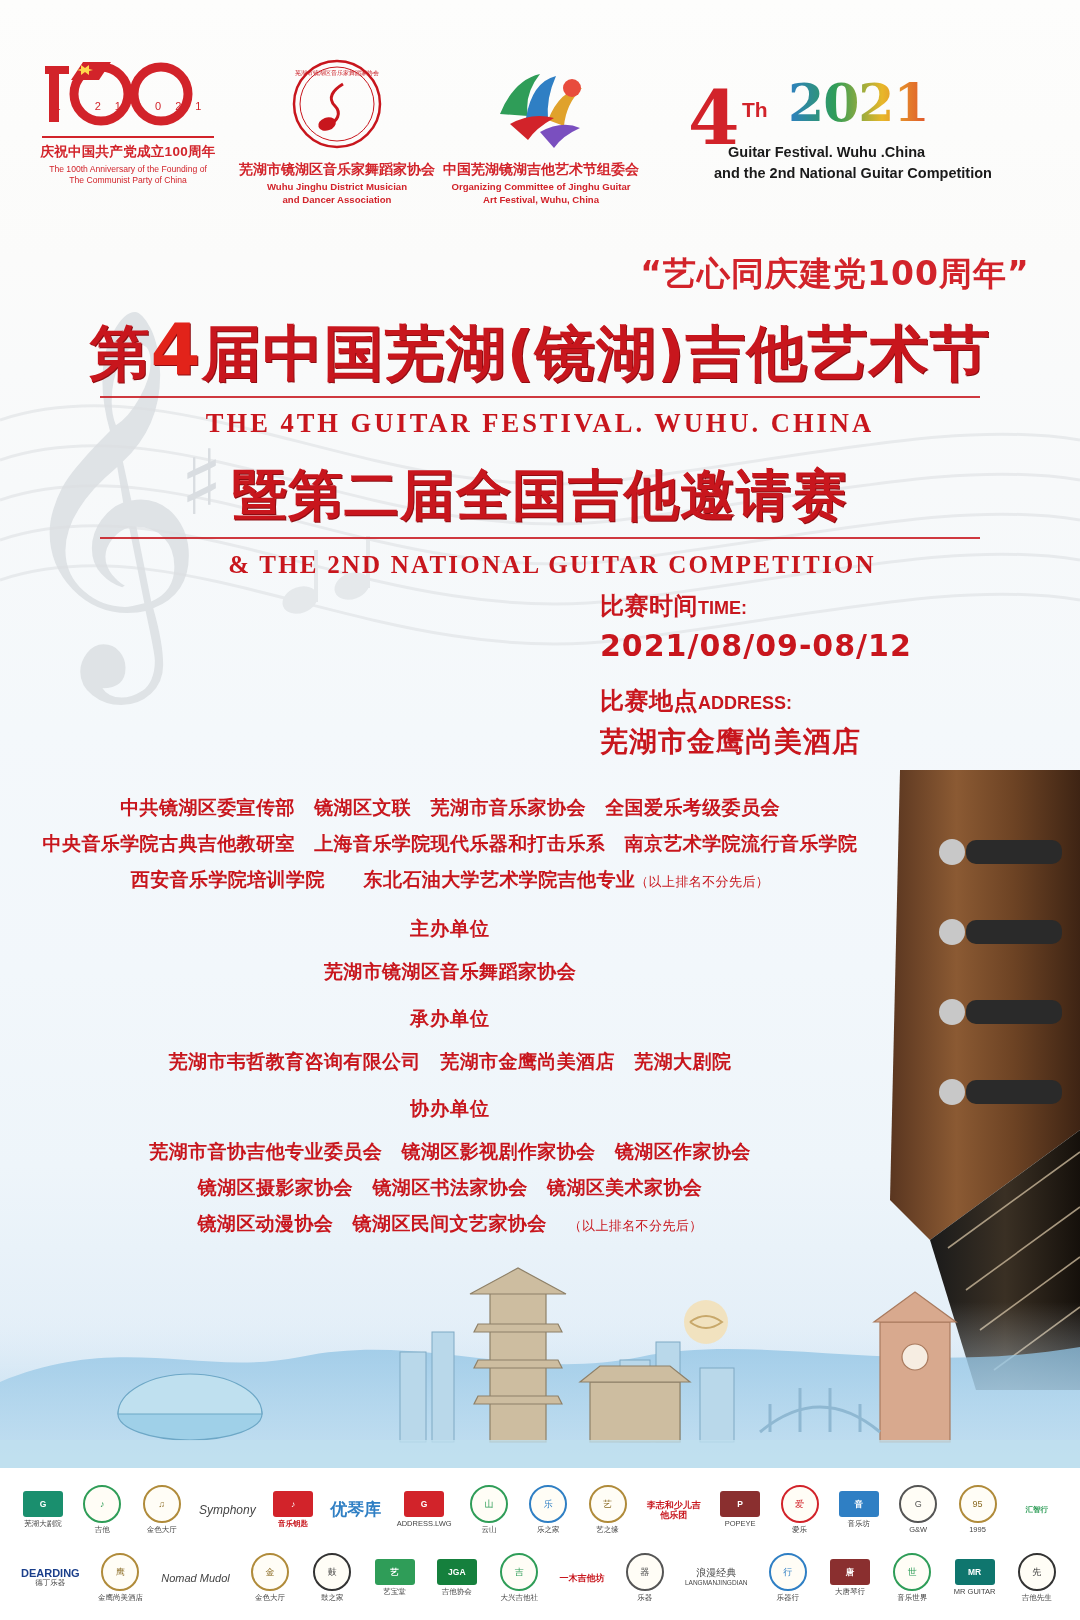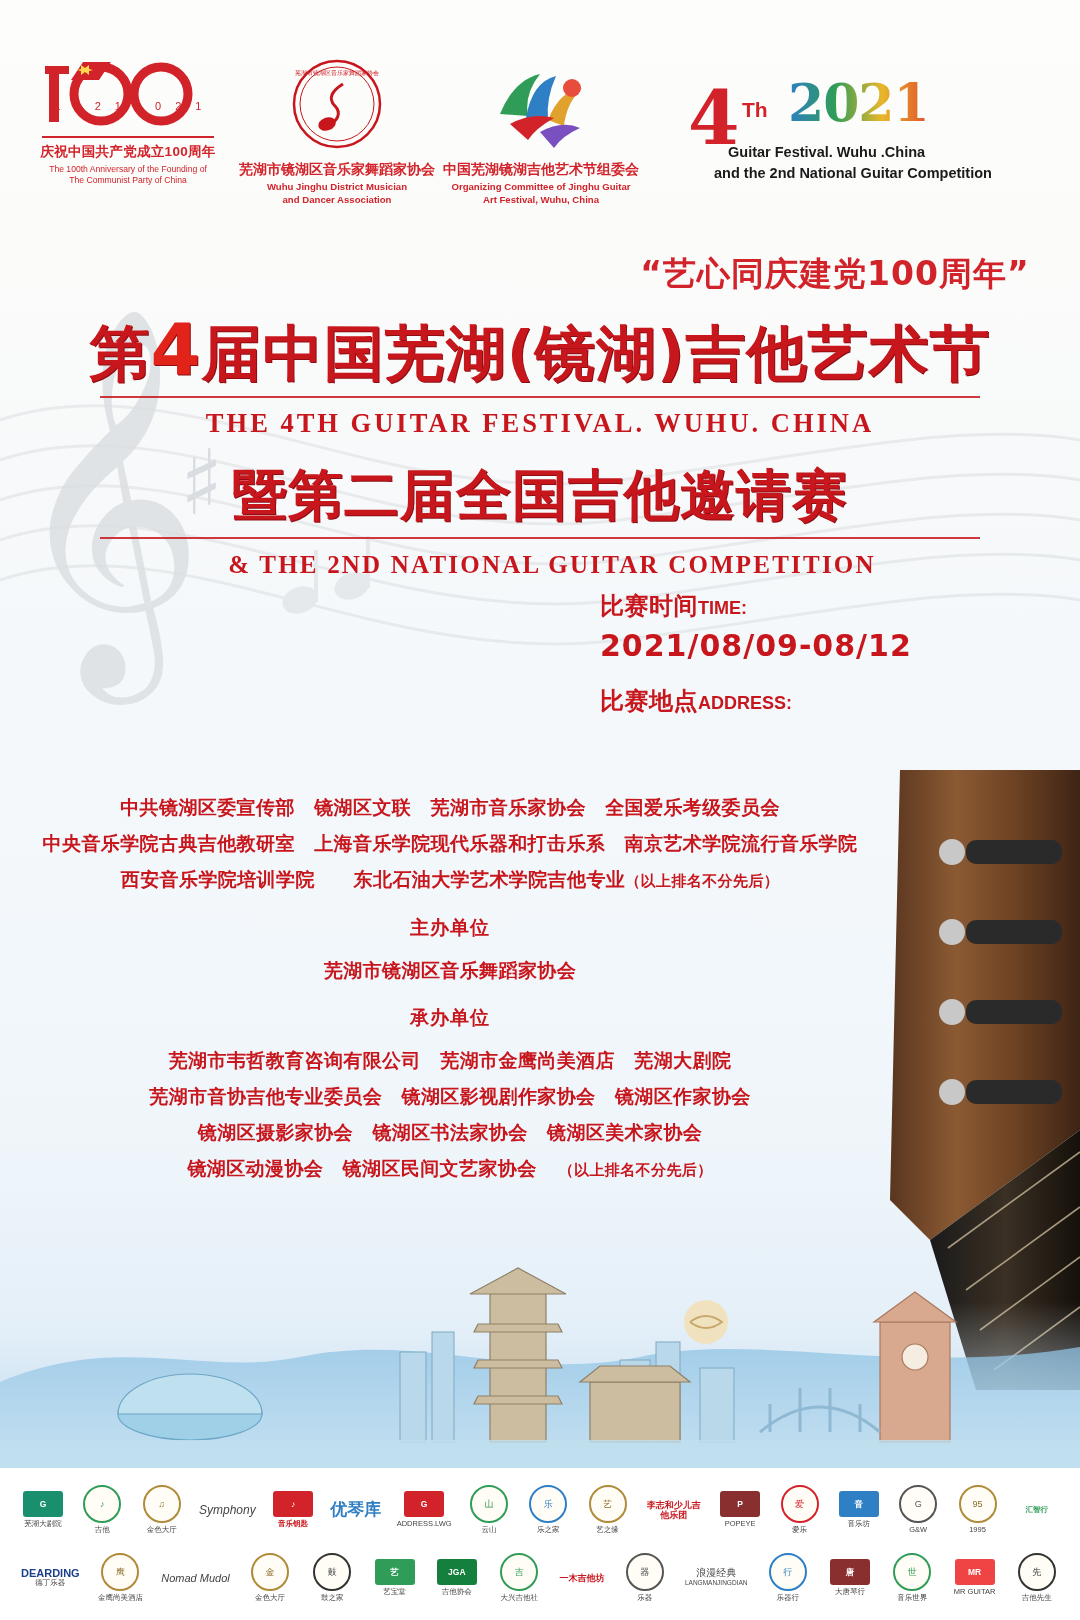--- a/index.html
+++ b/index.html
@@ -301,22 +301,22 @@
     letter-spacing: 1px;
   }
   .org-head:first-child { margin-top: 0; }
   .org-line {
     font-size: 19px;
     font-weight: bold;
     line-height: 36px;
     letter-spacing: .4px;
   }
   .org-line .note {
-    font-size: 15px;
-    font-weight: bold;
+    font-size: 13px;
+    font-weight: normal;
   }
   .org-line .sp { display: inline-block; width: 22px; }
 
   
   .guitar {
     position: absolute;
     right: 0;
     top: 770px;
     width: 300px;
     height: 620px;
@@ -492,20 +492,21 @@
     <div class="title-en1">THE 4TH  GUITAR FESTIVAL. WUHU. CHINA</div>
     <div class="title-cn2">暨第二届全国吉他邀请赛</div>
     <div class="rule"></div>
     <div class="title-en2">&amp; THE 2ND  NATIONAL GUITAR COMPETITION</div>
   </div>
 
   <div class="meta">
     <div class="meta-row-label"><span>比赛时间</span><span class="en">TIME:</span></div>
     <div class="meta-value">2021/08/09-08/12</div>
     <div class="meta-row-label"><span>比赛地点</span><span class="en">ADDRESS:</span></div>
+    <div class="meta-value addr">芜湖市金鹰尚美酒店</div>
   </div>
 
   <svg class="guitar" viewBox="0 0 300 620">
     <defs>
       <linearGradient id="wood" x1="0" y1="0" x2="1" y2="0">
         <stop offset="0%" stop-color="#5a3620"></stop>
         <stop offset="35%" stop-color="#8b5a33"></stop>
         <stop offset="65%" stop-color="#6d4324"></stop>
         <stop offset="100%" stop-color="#3e2414"></stop>
       </linearGradient>
@@ -541,20 +542,21 @@
     <div class="org-line">中共镜湖区委宣传部　镜湖区文联　芜湖市音乐家协会　全国爱乐考级委员会</div>
     <div class="org-line">中央音乐学院古典吉他教研室　上海音乐学院现代乐器和打击乐系　南京艺术学院流行音乐学院</div>
     <div class="org-line"><span>西安音乐学院培训学院　　东北石油大学艺术学院吉他专业</span><span class="note">（以上排名不分先后）</span></div>
 
     <div class="org-head">主办单位</div>
     <div class="org-line">芜湖市镜湖区音乐舞蹈家协会</div>
 
     <div class="org-head">承办单位</div>
     <div class="org-line">芜湖市韦哲教育咨询有限公司　芜湖市金鹰尚美酒店　芜湖大剧院</div>
 
+    <div class="org-head">协办单位</div>
     <div class="org-line">芜湖市音协吉他专业委员会　镜湖区影视剧作家协会　镜湖区作家协会</div>
     <div class="org-line">镜湖区摄影家协会　镜湖区书法家协会　镜湖区美术家协会</div>
     <div class="org-line"><span>镜湖区动漫协会　镜湖区民间文艺家协会</span><span class="sp"></span><span class="note">（以上排名不分先后）</span></div>
   </div>
 
   <svg class="city" viewBox="0 0 1080 290" preserveAspectRatio="none">
     <defs>
       <linearGradient id="sky" x1="0" y1="0" x2="0" y2="1">
         <stop offset="0%" stop-color="#e9f2fa" stop-opacity="0"></stop>
         <stop offset="100%" stop-color="#9fcbe8" stop-opacity=".9"></stop>
@@ -728,21 +730,21 @@
         </div>
       <div class="sponsor">
           <div class="sq" style="background:#8a2f2f">唐</div>
           <div class="nm">大唐琴行</div>
         </div>
       <div class="sponsor">
           <div class="badge" style="border-color:#2f9d58;color:#2f9d58">世</div>
           <div class="nm">音乐世界</div>
         </div>
       <div class="sponsor">
-          <div class="sq" style="background:#ef4444">MR</div>
+          <div class="sq" style="background:#0f766e">MR</div>
           <div class="nm">MR GUITAR</div>
         </div>
       <div class="sponsor">
           <div class="badge" style="border-color:#333;color:#333">先</div>
           <div class="nm">吉他先生</div>
         </div>
     </div>
   </div>
 
 </div>

